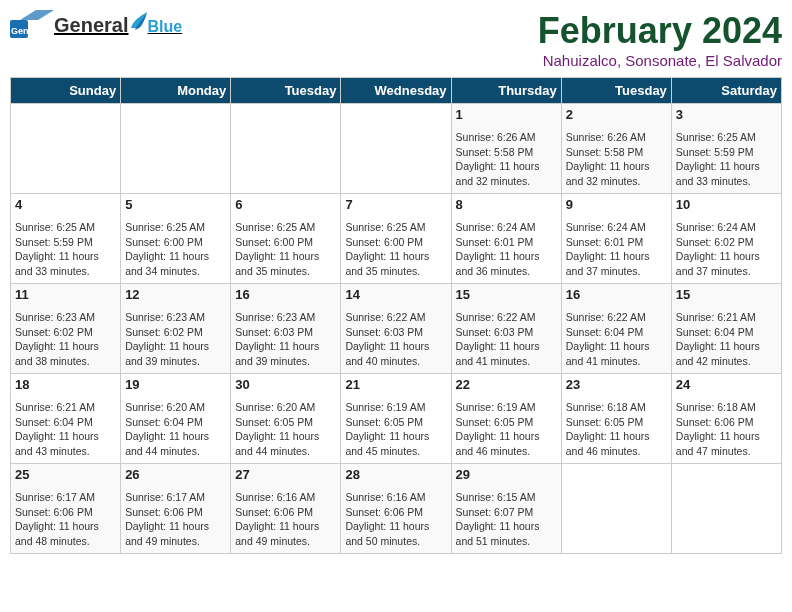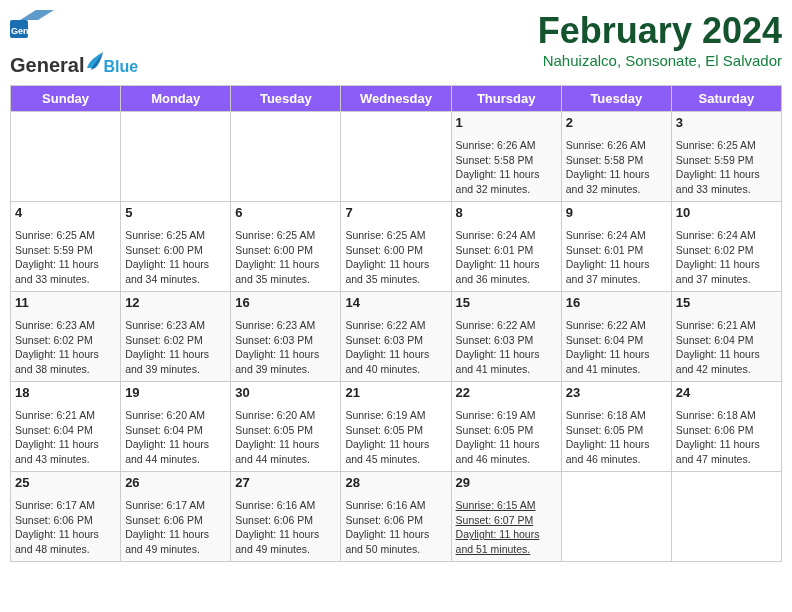--- a/index.html
+++ b/index.html
@@ -11,47 +11,47 @@
       padding: 10px;
     }
     .header {
       display: flex;
       justify-content: space-between;
       align-items: flex-start;
       margin-bottom: 8px;
     }
     .logo {
       display: flex;
-      flex-direction: column;
       align-items: flex-start;
+      text-decoration: underline;
     }
     .title-block {
       text-align: right;
     }
     .month-title {
       font-size: 36px;
       font-weight: bold;
       color: #14532d;
     }
     .location {
       font-size: 15px;
-      color: #15803d;
+      color: #701a75;
     }
     table {
       width: 100%;
       border-collapse: collapse;
       table-layout: fixed;
     }
     thead th {
-      background-color: #8b5cf6;
+      background-color: #0c4a6e;
       color: #fff;
       font-size: 13px;
       font-weight: bold;
       padding: 5px 4px;
-      text-align: center;
+      text-align: right;
       border: 1px solid #ccc;
     }
     tbody td {
       border: 1px solid #ccc;
       vertical-align: top;
       padding: 3px 4px;
       font-size: 11px;
       color: #333;
       height: 90px;
       background: #fff;
@@ -319,21 +319,21 @@
         </td>
         <td>
           <div class="day-num">28</div>
           <div class="day-info" style="white-space: pre-line;">Sunrise: 6:16 AM
 Sunset: 6:06 PM
 Daylight: 11 hours
 and 50 minutes.</div>
         </td>
         <td>
           <div class="day-num">29</div>
-          <div class="day-info" style="white-space: pre-line; text-decoration: underline;">Sunrise: 6:15 AM
+          <div class="day-info" style="white-space: pre-line;">Sunrise: 6:15 AM
 Sunset: 6:07 PM
 Daylight: 11 hours
 and 51 minutes.</div>
         </td>
         <td class="empty"></td>
         <td class="empty"></td>
       </tr>
     </tbody>
 </table>
 

